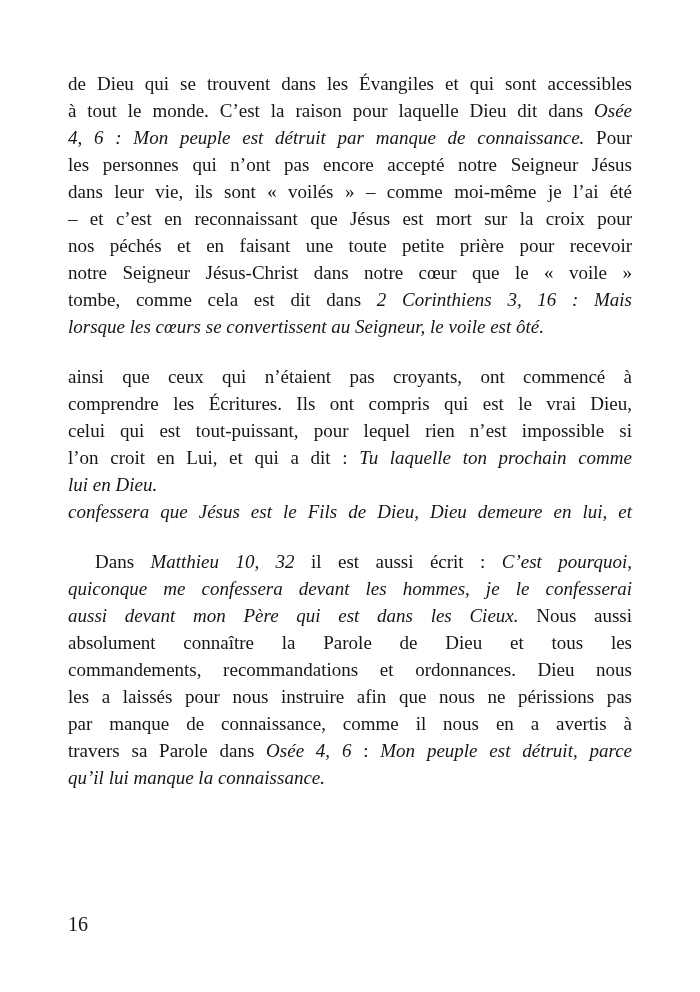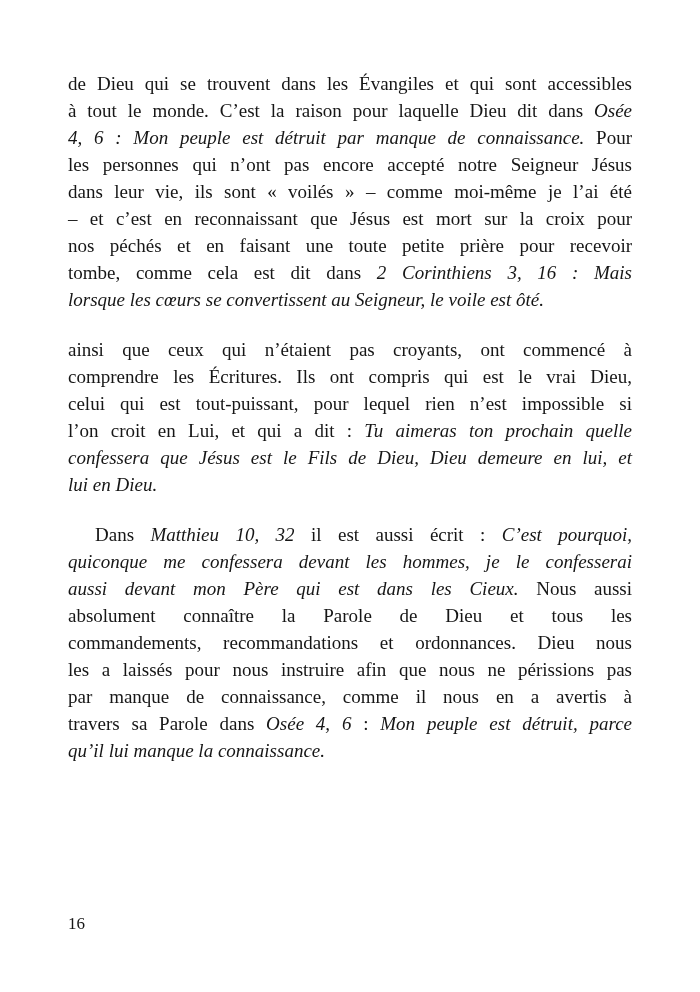--- a/index.html
+++ b/index.html
@@ -41,47 +41,48 @@
   .line.indent {
     text-indent: 27px;
   }
   .it {
     font-style: italic;
   }
   .page-number {
     position: absolute;
     left: 68px;
     top: 913px;
-    font-size: 17px;
+    font-size: 20px;
     line-height: 22px;
   }
 </style>
 </head>
 <body>
 
 <div class="page">
   <div class="text-block">
       <div class="paragraph">
         <div class="line"><span>de Dieu qui se trouvent dans les Évangiles et qui sont accessibles</span></div>
         <div class="line"><span>à tout le monde. C’est la raison pour laquelle Dieu dit dans </span><span class="it">Osée</span></div>
         <div class="line"><span class="it">4, 6 : Mon peuple est détruit par manque de connaissance.</span><span> Pour</span></div>
         <div class="line"><span>les personnes qui n’ont pas encore accepté notre Seigneur Jésus</span></div>
         <div class="line"><span>dans leur vie, ils sont « voilés » – comme moi-même je l’ai été</span></div>
         <div class="line"><span>– et c’est en reconnaissant que Jésus est mort sur la croix pour</span></div>
         <div class="line"><span>nos péchés et en faisant une toute petite prière pour recevoir</span></div>
+        <div class="line"><span>notre Seigneur Jésus-Christ dans notre cœur que le « voile »</span></div>
         <div class="line"><span>tombe, comme cela est dit dans </span><span class="it">2 Corinthiens 3, 16 : Mais</span></div>
         <div class="line last"><span class="it">lorsque les cœurs se convertissent au Seigneur, le voile est ôté.</span></div>
       </div>
       <div class="paragraph">
         <div class="line"><span>ainsi que ceux qui n’étaient pas croyants, ont commencé à</span></div>
         <div class="line"><span>comprendre les Écritures. Ils ont compris qui est le vrai Dieu,</span></div>
         <div class="line"><span>celui qui est tout-puissant, pour lequel rien n’est impossible si</span></div>
-        <div class="line"><span>l’on croit en Lui, et qui a dit : </span><span class="it">Tu aimeras ton prochain quelle</span></div>
+        <div class="line"><span>l’on croit en Lui, et qui a dit : </span><span class="it">Tu laquelle ton prochain comme</span></div>
+        <div class="line last"><span class="it">lui en Dieu.</span></div>
         <div class="line"><span class="it">confessera que Jésus est le Fils de Dieu, Dieu demeure en lui, et</span></div>
-        <div class="line last"><span class="it">lui en Dieu.</span></div>
       </div>
       <div class="paragraph">
         <div class="line indent"><span>Dans </span><span class="it">Matthieu 10, 32</span><span> il est aussi écrit : </span><span class="it">C’est pourquoi,</span></div>
         <div class="line"><span class="it">quiconque me confessera devant les hommes, je le confesserai</span></div>
         <div class="line"><span class="it">aussi devant mon Père qui est dans les Cieux.</span><span> Nous aussi</span></div>
         <div class="line"><span>absolument connaître la Parole de Dieu et tous les</span></div>
         <div class="line"><span>commandements, recommandations et ordonnances. Dieu nous</span></div>
         <div class="line"><span>les a laissés pour nous instruire afin que nous ne périssions pas</span></div>
         <div class="line"><span>par manque de connaissance, comme il nous en a avertis à</span></div>
         <div class="line"><span>travers sa Parole dans </span><span class="it">Osée 4, 6</span><span> : </span><span class="it">Mon peuple est détruit, parce</span></div>

